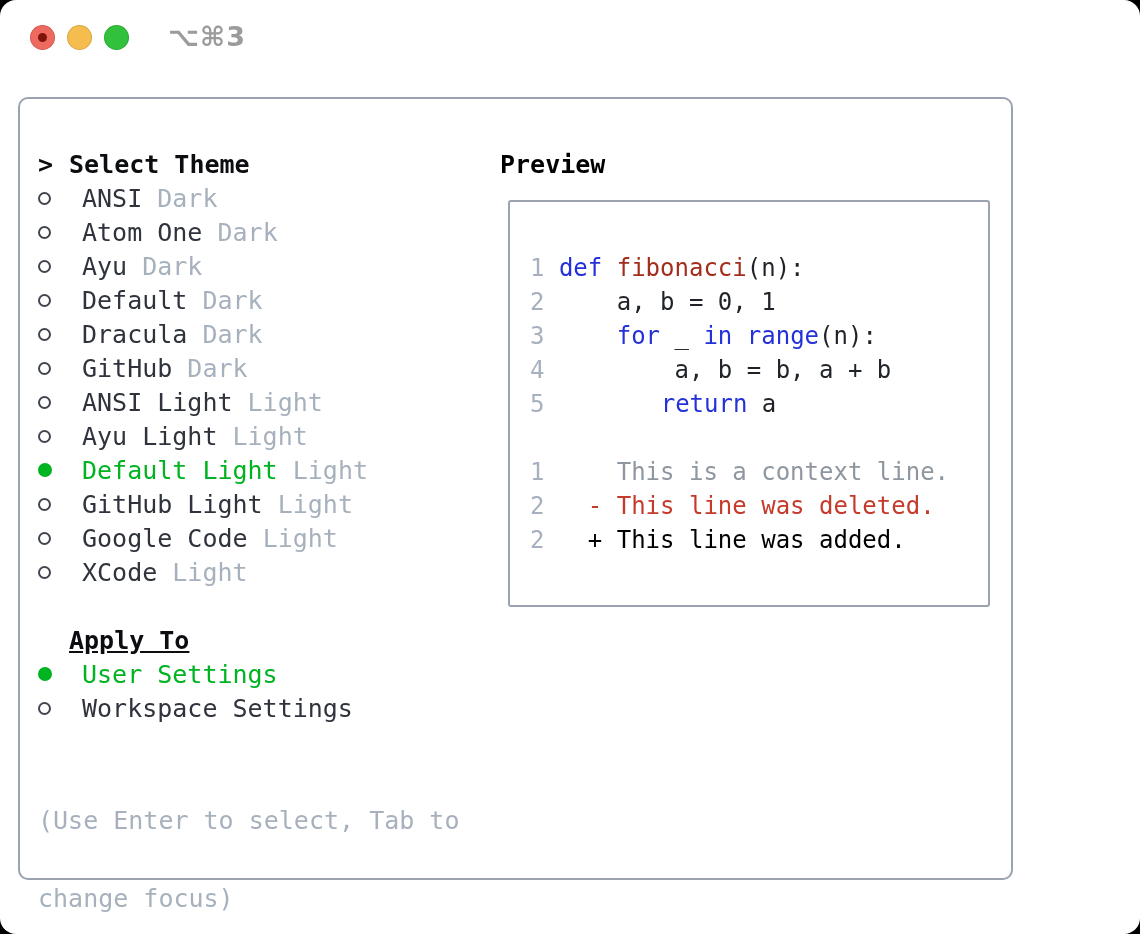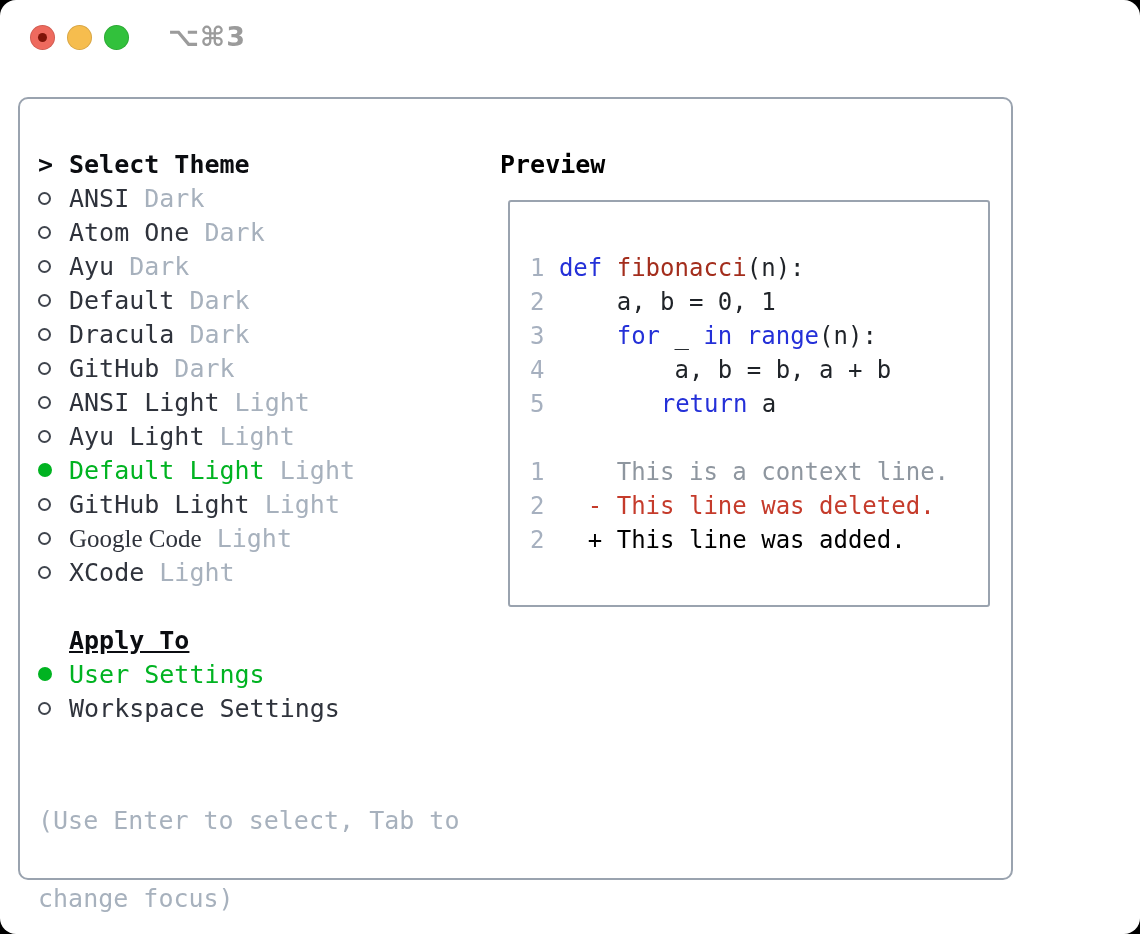--- a/index.html
+++ b/index.html
@@ -25,21 +25,21 @@
   .panel {
     position:absolute; left:18px; top:97px; width:991px; height:779px;
     border:2px solid #9aa3af; border-radius:10px; background:#fff;
   }
   .left-col { position:absolute; left:18px; top:48px; }
   .row { height:34px; display:flex; align-items:center; font-size:25px; white-space:pre; }
   .marker { width:31px; display:flex; align-items:center; flex:0 0 31px; }
   .radio { width:13px; height:13px; border:2px solid #40454e; border-radius:50%; box-sizing:border-box; }
   .caret { font-weight:bold; font-size:25px; }
   .hdr { font-weight:bold; }
-  .label { white-space:pre; }
+  .label { white-space:pre;margin-left:13px; }
   .hint-row { height:34px; display:flex; align-items:center; font-size:25px; white-space:pre;margin-top:44px; }
   
   .preview-hdr { position:absolute; left:480px; top:48px; height:34px; display:flex; align-items:center; font-size:25px; font-weight:bold; }
   .code-box {
     position:absolute; left:488px; top:101px; width:478px; height:403px;
     border:2px solid #9aa3af; border-radius:3px; background:#fff; overflow:hidden;
   }
   .code { margin:0; padding:49px 0 0 20px; font-size:24px; line-height:34px; }
   .code-line { white-space:pre; height:34px; }
 </style>
@@ -66,21 +66,21 @@
           <div class="row"><span class="marker"><span class="radio" style="border-color: rgb(64, 69, 78);"></span></span><span class="label"><span style="color: rgb(47, 51, 60);">ANSI</span><span style="color: rgb(167, 177, 189);"> Dark</span></span></div>
           <div class="row"><span class="marker"><span class="radio" style="border-color: rgb(64, 69, 78);"></span></span><span class="label"><span style="color: rgb(47, 51, 60);">Atom One</span><span style="color: rgb(167, 177, 189);"> Dark</span></span></div>
           <div class="row"><span class="marker"><span class="radio" style="border-color: rgb(64, 69, 78);"></span></span><span class="label"><span style="color: rgb(47, 51, 60);">Ayu</span><span style="color: rgb(167, 177, 189);"> Dark</span></span></div>
           <div class="row"><span class="marker"><span class="radio" style="border-color: rgb(64, 69, 78);"></span></span><span class="label"><span style="color: rgb(47, 51, 60);">Default</span><span style="color: rgb(167, 177, 189);"> Dark</span></span></div>
           <div class="row"><span class="marker"><span class="radio" style="border-color: rgb(64, 69, 78);"></span></span><span class="label"><span style="color: rgb(47, 51, 60);">Dracula</span><span style="color: rgb(167, 177, 189);"> Dark</span></span></div>
           <div class="row"><span class="marker"><span class="radio" style="border-color: rgb(64, 69, 78);"></span></span><span class="label"><span style="color: rgb(47, 51, 60);">GitHub</span><span style="color: rgb(167, 177, 189);"> Dark</span></span></div>
           <div class="row"><span class="marker"><span class="radio" style="border-color: rgb(64, 69, 78);"></span></span><span class="label"><span style="color: rgb(47, 51, 60);">ANSI Light</span><span style="color: rgb(167, 177, 189);"> Light</span></span></div>
           <div class="row"><span class="marker"><span class="radio" style="border-color: rgb(64, 69, 78);"></span></span><span class="label"><span style="color: rgb(47, 51, 60);">Ayu Light</span><span style="color: rgb(167, 177, 189);"> Light</span></span></div>
           <div class="row"><span class="marker"><span class="radio" style="background: rgb(0, 179, 33); border-color: rgb(0, 179, 33); width: 14px; height: 14px;"></span></span><span class="label"><span style="color: rgb(0, 179, 33);">Default Light</span><span style="color: rgb(167, 177, 189);"> Light</span></span></div>
           <div class="row"><span class="marker"><span class="radio" style="border-color: rgb(64, 69, 78);"></span></span><span class="label"><span style="color: rgb(47, 51, 60);">GitHub Light</span><span style="color: rgb(167, 177, 189);"> Light</span></span></div>
-          <div class="row"><span class="marker"><span class="radio" style="border-color: rgb(64, 69, 78);"></span></span><span class="label"><span style="color: rgb(47, 51, 60); font-family: Liberation Serif, serif;">Google Code</span><span style="color: rgb(167, 177, 189);"> Light</span></span></div>
+          <div class="row"><span class="marker"><span class="radio" style="border-color: rgb(64, 69, 78);"></span></span><span class="label"><span style="color: rgb(47, 51, 60);">Google Code</span><span style="color: rgb(167, 177, 189);"> Light</span></span></div>
           <div class="row"><span class="marker"><span class="radio" style="border-color: rgb(64, 69, 78);"></span></span><span class="label"><span style="color: rgb(47, 51, 60);">XCode</span><span style="color: rgb(167, 177, 189);"> Light</span></span></div>
         </div>
       <div class="row"></div>
       <div class="row">
         <span class="marker"></span>
         <span class="hdr" style="color: rgb(11, 13, 17); text-decoration: underline;">Apply To</span>
       </div>
       <div id="apply-list">
           <div class="row"><span class="marker"><span class="radio" style="background: rgb(0, 179, 33); border-color: rgb(0, 179, 33); width: 14px; height: 14px;"></span></span><span class="label"><span style="color: rgb(0, 179, 33);">User Settings</span></span></div>
           <div class="row"><span class="marker"><span class="radio" style="border-color: rgb(64, 69, 78);"></span></span><span class="label"><span style="color: rgb(47, 51, 60);">Workspace Settings</span></span></div>

